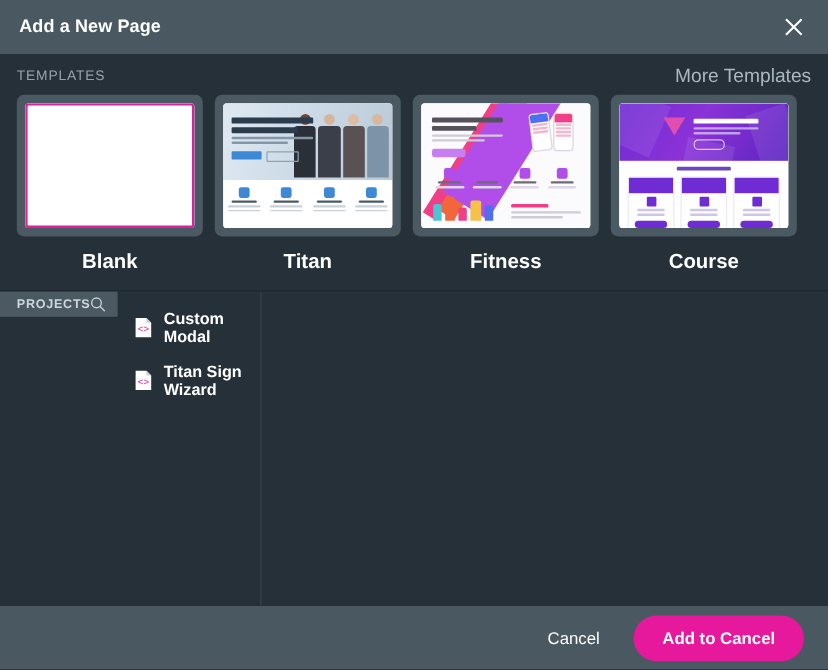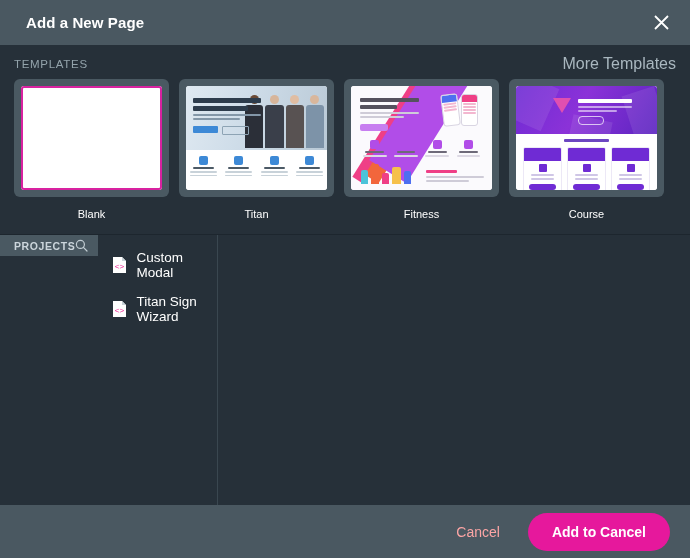--- a/index.html
+++ b/index.html
@@ -24,21 +24,21 @@
   }
 
   
   .titlebar {
     height: 45px;
     flex: 0 0 45px;
     background: #4a5861;
     display: flex;
     align-items: center;
     justify-content: space-between;
-    padding: 0 16px 0 26px;
+    padding: 0 16px 0 16px;
     box-sizing: border-box;
     gap: 36px;
   }
   .titlebar-title {
     color: #ffffff;
     font-size: 15px;
     font-weight: bold;
     letter-spacing: .1px;
   }
   .close-btn {
@@ -102,22 +102,22 @@
     border-radius: 3px;
     overflow: hidden;
     position: relative;
   }
   .tpl.selected .tpl-canvas {
     box-shadow: 0 0 0 2px #d822a0 inset;
   }
   .tpl-label {
     margin-top: 11px;
     color: #ffffff;
-    font-size: 11px;
-    font-weight: normal;
+    font-size: 17px;
+    font-weight: bold;
   }
 
   
   .work-hero {
     height: 62%;
     background: linear-gradient(105deg, #dfe9f1 0%, #cfdde9 40%, #b9c9d6 100%);
     position: relative;
     overflow: hidden;
   }
   .work-hero-txt {
@@ -295,37 +295,37 @@
     cursor: pointer;
   }
   .proj-ico {
     width: 15px; height: 18px;
     position: relative;
     flex: 0 0 15px;
   }
   .proj-name {
     color: #ffffff;
     font-size: 13.5px;
-    font-weight: normal;
+    font-weight: bold;
   }
 
   
   .footer {
     flex: 0 0 53px;
     height: 53px;
     background: #4a5861;
     display: flex;
     align-items: center;
     justify-content: flex-end;
     gap: 18px;
     padding-right: 20px;
     box-sizing: border-box;
   }
   .cancel-btn {
-    color: #fca5a5;
+    color: #ffffff;
     font-size: 14px;
     cursor: pointer;
     padding: 6px 10px;
   }
   .add-btn {
     background: #e6189c;
     color: #ffffff;
     font-size: 14px;
     font-weight: bold;
     border: none;

